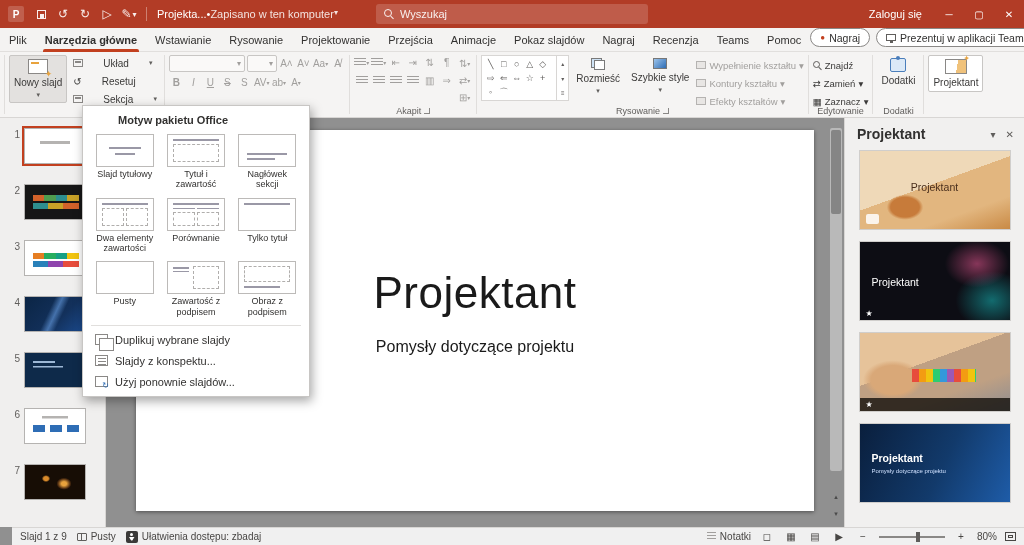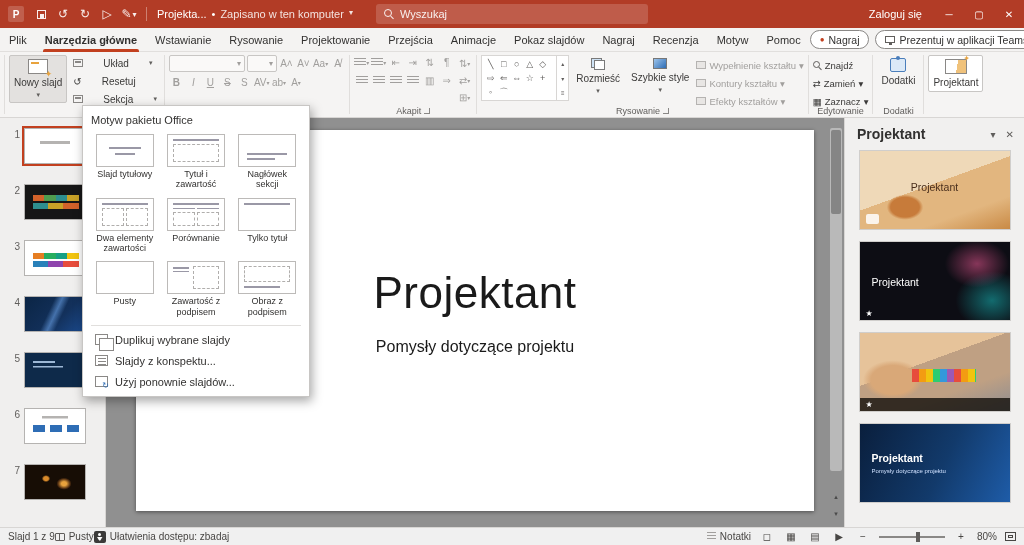--- a/index.html
+++ b/index.html
@@ -13,40 +13,40 @@
   .pp-logo { width:16px; height:16px; margin:0 6px 0 8px; background:rgba(255,255,255,.18);
     border-radius:2px; display:flex; align-items:center; justify-content:center;
     font-size:10px; font-weight:bold; color:#fff; }
   .qatbtn { width:22px; height:28px; display:flex; align-items:center; justify-content:center;
     color:rgba(255,255,255,.92); font-size:12px; cursor:default; }
   .qatbtn .cdn { font-size:8px; margin-left:1px; }
   .i-save { width:9px; height:9px; border:1px solid rgba(255,255,255,.92); position:relative; }
   .i-save::after { content:""; position:absolute; left:2px; bottom:0; width:4px; height:4px;
     background:rgba(255,255,255,.92); }
   .tb-sep { width:1px; height:14px; background:rgba(255,255,255,.35); margin:0 6px; }
-  .doc-title-wrap { display:flex; align-items:flex-start; gap:5px; font-size:11px; margin-left:4px; white-space:nowrap; }
+  .doc-title-wrap { display:flex; align-items:flex-start; font-size:11px; margin-left:4px; white-space:nowrap; }
   .doc-status { color:rgba(255,255,255,.85); }
   .tb-chev { font-size:8px; color:rgba(255,255,255,.85); }
   .searchbox { position:absolute; left:50%; top:4px; transform:translateX(-50%);
     width:272px; height:20px; background:rgba(255,255,255,.17); border-radius:3px;
     display:flex; align-items:center; padding-left:8px; gap:6px; }
   .i-mag { width:10px; height:10px; position:relative; display:inline-block; }
   .i-mag::before { content:""; position:absolute; width:6px; height:6px;
     border:1.3px solid rgba(255,255,255,.9); border-radius:50%; left:0; top:0; }
   .i-mag::after { content:""; position:absolute; width:4px; height:1.3px;
     background:rgba(255,255,255,.9); transform:rotate(45deg); left:6px; top:8px; }
   .search-text { color:rgba(255,255,255,.9); font-size:11px; }
   .tb-right { margin-left:auto; display:flex; align-items:center; height:100%; }
   .signin { font-size:11px; padding:0 12px; color:#fff; }
   .winbtn { width:30px; height:28px; display:flex; align-items:center; justify-content:center;
     color:#fff; font-size:10px; }
 
   
   .tabrow { position:absolute; top:28px; left:0; right:0; height:24px; background:#f4f3f2;
-    display:flex; align-items:center; border-bottom:1px solid #e1dfdd; }
+    display:flex; align-items:flex-start; border-bottom:1px solid #e1dfdd; }
   .tab { padding:0 9px; height:24px; display:flex; align-items:center; font-size:11px;
     color:#323130; white-space:nowrap; position:relative; }
   .tab.active { font-weight:bold; }
   .tab.active::after { content:""; position:absolute; left:7px; right:7px; bottom:0;
     height:3px; background:var(--accent,#c2401f); border-radius:2px 2px 0 0; }
   .tabrow-right { margin-left:auto; display:flex; align-items:center; gap:6px; padding-right:8px; }
   .pill { height:19px; border:1px solid #8a8886; border-radius:10px; display:flex;
     align-items:center; gap:4px; padding:0 9px; font-size:10.5px; background:#fff; white-space:nowrap; }
   .rec-dot { color:#c2401f; font-size:8px; }
   .i-screen { width:10px; height:7px; border:1px solid #605e5c; position:relative; display:inline-block; }
@@ -185,41 +185,41 @@
   .dc3::after { content:""; position:absolute; left:0; right:0; bottom:0; height:13px; background:rgba(22,18,14,.82); }
   .dc4 { background:linear-gradient(115deg,#0a1f3d,#123a6b 55%,#1e5ca8); }
   .dc4 .dlabel { color:#fff; top:28px; left:12px; font-weight:bold; }
   .dlabel { position:absolute; font-size:10.5px; }
   .dsub { position:absolute; top:44px; left:12px; font-size:6px; color:#cfe1ff; }
   .dbadge { position:absolute; left:6px; bottom:5px; width:13px; height:10px;
     background:rgba(255,255,255,.85); border-radius:2px; z-index:2; }
   .dstar { position:absolute; left:6px; bottom:2px; color:#fff; font-size:8px; z-index:2; }
 
   
-  .statusbar { position:absolute; left:0; right:0; bottom:0; height:18px; background:#f0f0f0;
-    border-top:1px solid #d8d6d4; display:flex; align-items:center; font-size:10px; color:#484644; padding:0 8px; }
+  .statusbar { position:absolute; left:12px; right:0; bottom:0; height:18px; background:#f0f0f0;
+    border-top:1px solid #d8d6d4; display:flex; align-items:center; font-size:10px; color:#484644; padding:0 8px; gap:10px; }
   .sb-item { display:flex; align-items:center; gap:4px; white-space:nowrap; }
   .i-book { width:10px; height:8px; border:1px solid #605e5c; border-radius:1px;
     background:linear-gradient(#605e5c 0 0) 50% 0/1px 100% no-repeat; }
   .i-access { width:12px; height:12px; background:#3b3a39; border-radius:2px; position:relative; }
   .i-access::before { content:""; position:absolute; top:2px; left:4.5px; width:3px; height:3px;
     border-radius:50%; background:#fff; }
   .i-access::after { content:""; position:absolute; top:6px; left:3px; width:6px; height:4px;
     background:#fff; clip-path:polygon(0 0,100% 0,60% 100%,40% 100%); }
   .sb-right { margin-left:auto; display:flex; align-items:center; gap:8px; }
   .viewbtn { font-size:10px; color:#484644; width:16px; text-align:center; }
   .zoomtrack { width:66px; height:2px; background:#8a8886; position:relative; }
   .zoomthumb { position:absolute; left:56%; top:-4px; width:4px; height:10px; background:#605e5c; }
   .i-fit { width:11px; height:9px; border:1px solid #484644; position:relative; }
   .i-fit::after { content:""; position:absolute; inset:2px; border:1px solid #484644; }
 
   
   .popup { position:absolute; left:82px; top:105px; width:228px; background:#fff;
     border:1px solid #c8c6c4; box-shadow:2px 4px 10px rgba(0,0,0,.35); z-index:50; padding:8px 8px 4px; }
-  .popup-title { font-size:11px; font-weight:normal; margin-bottom:6px; }
+  .popup-title { font-size:11px; font-weight:bold; margin-bottom:6px;margin-left:27px; }
   .laygrid { display:grid; grid-template-columns:repeat(3,1fr); gap:4px 4px; }
   .laycell { display:flex; flex-direction:column; align-items:center; padding:2px; }
   .pv { width:58px; height:33px; border:1px solid #bcbab8; background:#fff; position:relative; }
   .pv i { position:absolute; display:block; }
   .ln { background:#9a98a6; height:2px; }
   .bx { border:1px dashed #b0aeac; }
   .laylabel { font-size:9px; text-align:center; line-height:1.15; margin-top:2px; color:#323130; }
   .popup-sep { border-top:1px solid #e1dfdd; margin:6px 0 3px; }
   .pmenu { height:21px; display:flex; align-items:center; gap:7px; font-size:11px; padding:0 4px; }
   .pm-ico { width:13px; height:11px; border:1px solid #8a8886; background:#fff; position:relative; }
@@ -269,21 +269,21 @@
     <span class="tab">Plik</span>
     <span class="tab active">Narzędzia główne</span>
     <span class="tab">Wstawianie</span>
     <span class="tab">Rysowanie</span>
     <span class="tab">Projektowanie</span>
     <span class="tab">Przejścia</span>
     <span class="tab">Animacje</span>
     <span class="tab">Pokaz slajdów</span>
     <span class="tab">Nagraj</span>
     <span class="tab">Recenzja</span>
-    <span class="tab">Motyw</span>
+    <span class="tab">Teams</span>
     <span class="tab">Pomoc</span>
     <div class="tabrow-right">
       <span class="pill">
         <span class="rec-dot">●</span>
         <span>Nagraj</span>
       </span>
       <span class="pill">
         <span class="i-screen"></span>
         <span>Prezentuj w aplikacji Teams</span>
       </span>

